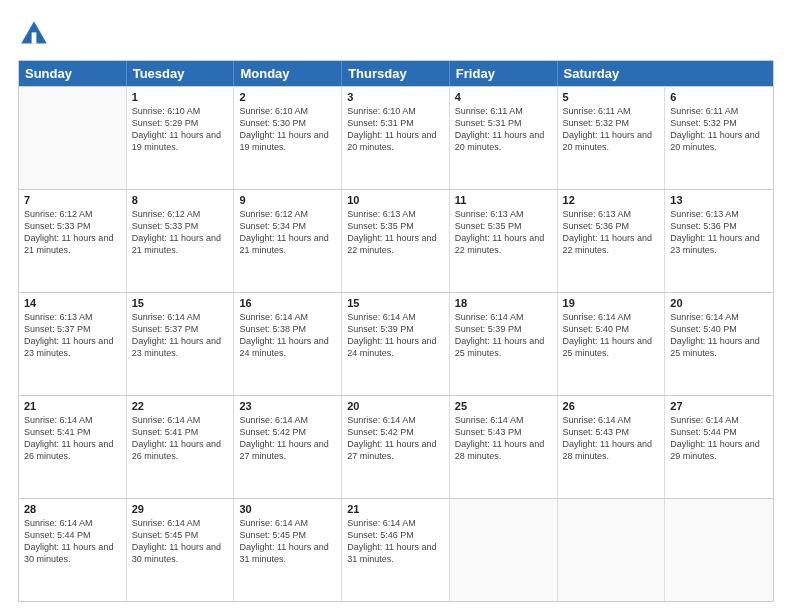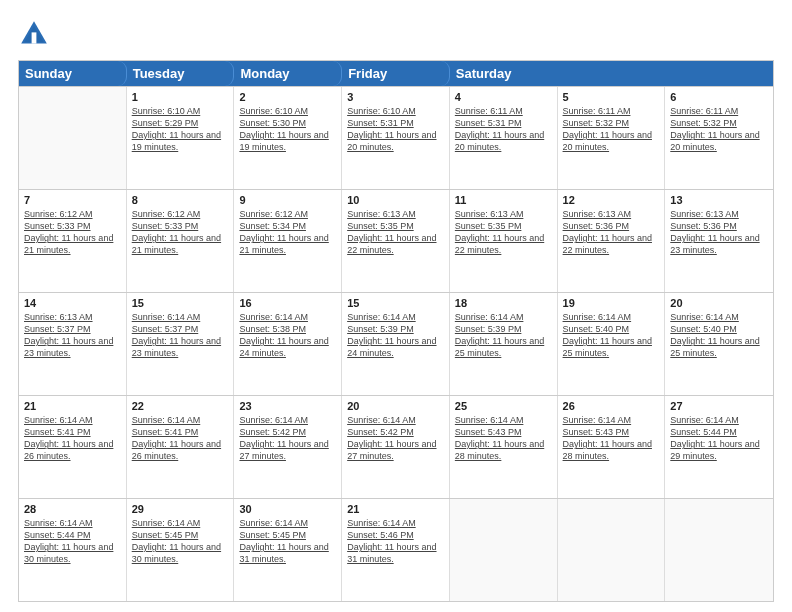--- a/index.html
+++ b/index.html
@@ -58,21 +58,20 @@
       grid-template-columns: repeat(7, 1fr);
       background: #2a6db5;
     }
     .cal-header-cell {
       color: #fff;
       font-weight: bold;
       font-size: 13px;
       padding: 5px 6px;
       text-align: left;
       border-right: 1px solid #4a8dd5;
-      border-radius: 9px;
     }
     .cal-header-cell:last-child { border-right: none; }
     .cal-body {
       flex: 1;
       display: flex;
       flex-direction: column;
     }
     .cal-row {
       display: grid;
       grid-template-columns: repeat(7, 1fr);
@@ -93,21 +92,20 @@
     .day-num {
       font-size: 11px;
       font-weight: bold;
       margin-bottom: 2px;
       color: #222;
     }
     .cell-info {
       font-size: 9px;
       color: #444;
       line-height: 1.35;
-      text-decoration: underline;
     }
   </style>
 </head>
 <body>
 
 <div class="page">
   <div class="header">
     <div class="logo-area">
       <svg class="logo-icon" viewBox="0 0 40 40">
         <polygon points="20,4 36,32 4,32" fill="#2a6db5"></polygon>
@@ -123,20 +121,21 @@
       <div class="month-title"></div>
       <div class="location-title"></div>
     </div>
   </div>
 
   <div class="calendar">
     <div class="cal-header" id="cal-header">
         <div class="cal-header-cell">Sunday</div>
         <div class="cal-header-cell">Tuesday</div>
         <div class="cal-header-cell">Monday</div>
+        <div class="cal-header-cell">Thursday</div>
         <div class="cal-header-cell">Friday</div>
         <div class="cal-header-cell">Saturday</div>
       </div>
     <div class="cal-body" id="cal-body">
         <div class="cal-row">
           <div class="cal-cell empty"></div>
           <div class="cal-cell">
             <div class="day-num">1</div>
             <div class="cell-info">Sunrise: 6:10 AM<br>Sunset: 5:29 PM<br>Daylight: 11 hours and 19 minutes.</div>
           </div>

